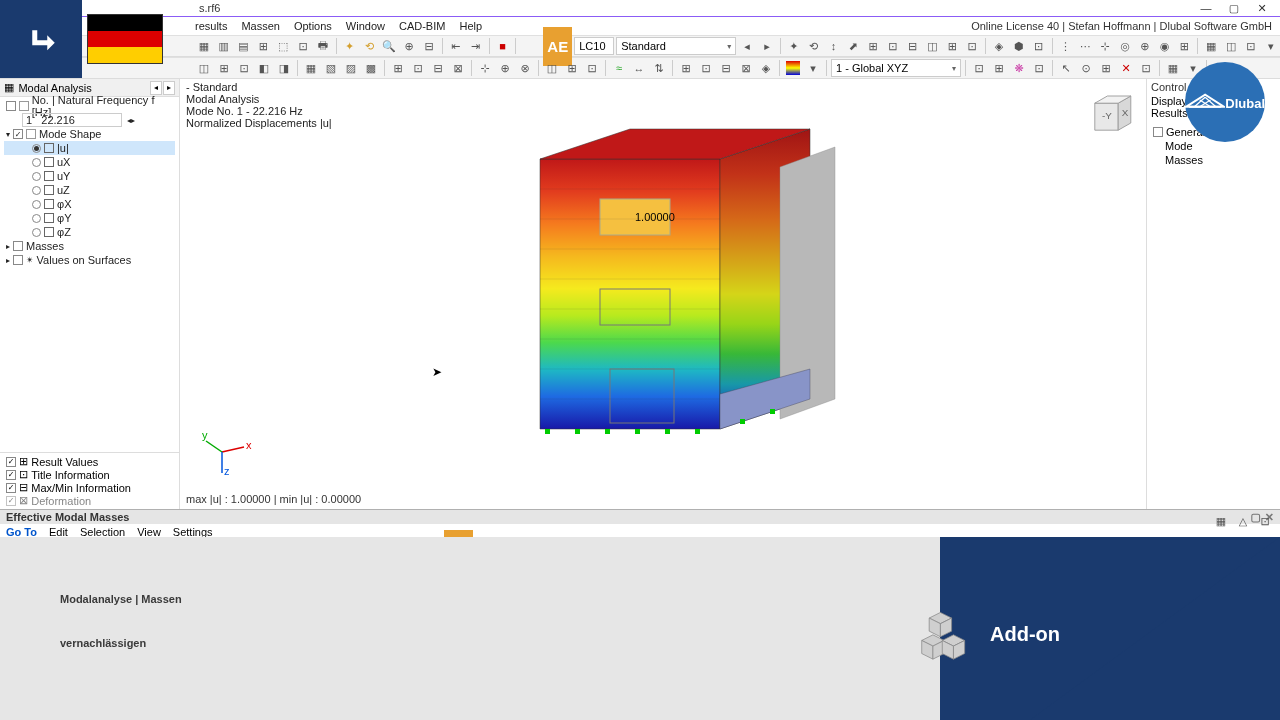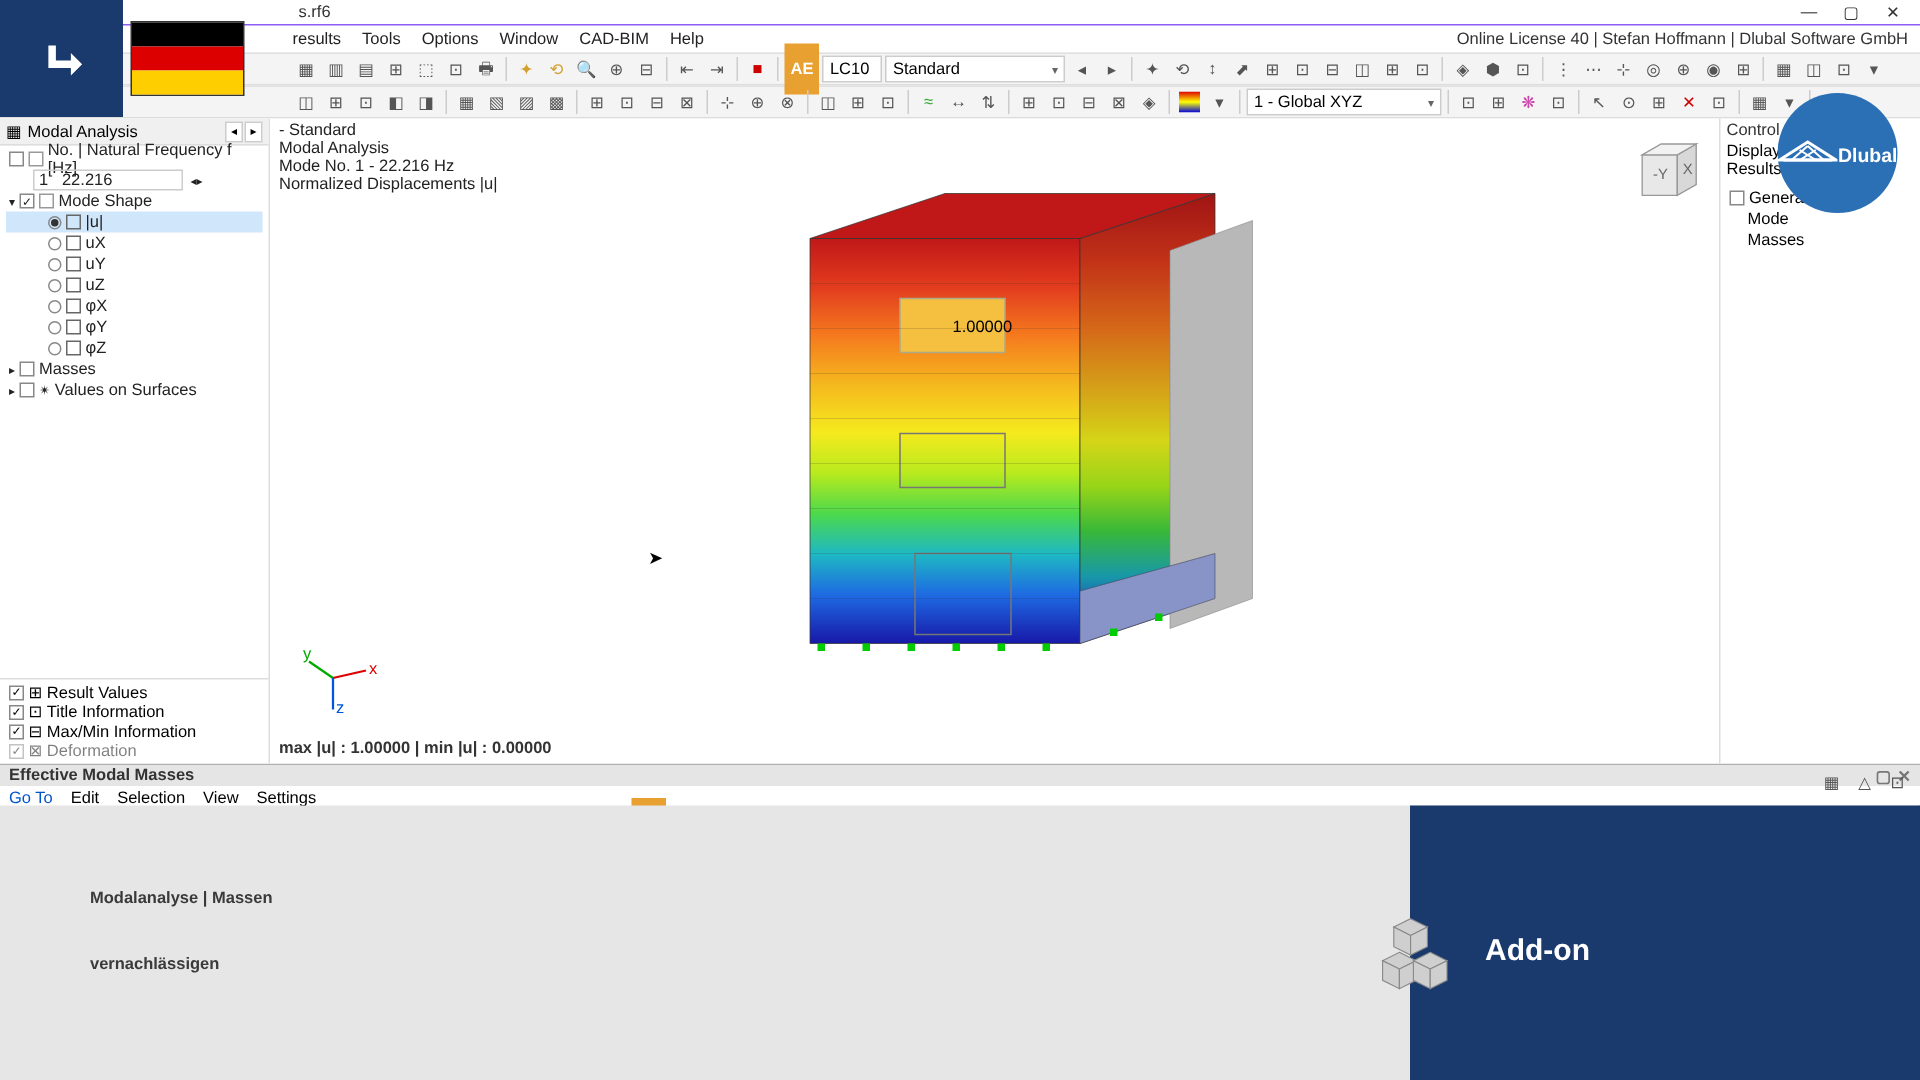--- a/index.html
+++ b/index.html
@@ -22,21 +22,21 @@
 .menubar { height:18px; display:flex; align-items:center; padding-left:195px; gap:14px; color:#222; }
 .menubar span { cursor:default; }
 .menubar .right { margin-left:auto; margin-right:8px; color:#333; }
 
 
 .toolbar { height:22px; background:#f4f4f4; border-top:1px solid #e0e0e0; border-bottom:1px solid #dcdcdc; display:flex; align-items:center; gap:2px; padding-left:195px; }
 .toolbar2 { padding-left:195px; }
 .tb-icon { width:18px; height:18px; display:flex; align-items:center; justify-content:center; color:#555; font-size:11px; border:1px solid transparent; }
 .tb-icon svg { width:14px; height:14px; }
 .tb-sep { width:1px; height:16px; background:#ccc; margin:0 2px; }
-.tb-badge { background:#e8a030; color:#fff; padding:11px 4px; font-weight:bold; font-size:11px; }
+.tb-badge { background:#e8a030; color:#fff; padding:11px 4px; font-weight:bold; font-size:15px;margin-left:23px; }
 .tb-combo { height:18px; border:1px solid #ccc; background:#fff; padding:0 4px; display:flex; align-items:center; min-width:80px; }
 .tb-combo .arrow { margin-left:auto; font-size:8px; color:#666; }
 
 
 .body-row { display:flex; height:430px; }
 .left-panel { width:180px; border-right:1px solid #ddd; display:flex; flex-direction:column; background:#fff;}
 .panel-head { height:18px; background:#f0f0f0; border-bottom:1px solid #ddd; display:flex; align-items:center; padding:0 4px; gap:4px;}
 .panel-head .arrows { margin-left:auto; display:flex; gap:1px;}
 .panel-head .arrows span { width:12px; height:14px; border:1px solid #ccc; background:#fff; display:flex; align-items:center; justify-content:center; font-size:8px;}
 
@@ -52,34 +52,34 @@
 .tree-spinner { width:100px; height:14px; border:1px solid #ccc; display:inline-flex; align-items:center; padding:0 3px; margin-left:4px;}
 
 .left-bottom { margin-top:auto; border-top:1px solid #ddd; padding:2px 4px;}
 .left-bottom .tree-row { height:13px; }
 
 
 .viewport { flex:1; position:relative; background:#fff; }
 .vp-text { position:absolute; top:2px; left:6px; color:#222; line-height:12px;}
 .vp-cube { position:absolute; top:8px; right:8px; width:54px; height:54px; }
 .vp-axes { position:absolute; bottom:32px; left:22px; }
-.vp-status { position:absolute; bottom:4px; left:6px; color:#333;font-weight:bold; }
+.vp-status { position:absolute; bottom:4px; left:6px; color:#333; }
 .model-svg { position:absolute; top:20px; left:280px; }
 .cursor-arrow { position:absolute; top:286px; left:252px; font-size:12px; color:#000; }
 
 
 .right-panel { width:134px; border-left:1px solid #ddd; background:#fff; padding:2px 4px; }
 .right-panel .hdr { font-weight:normal; color:#333; margin-bottom:2px;}
 
 
 .bottom-section { border-top:1px solid #b0b0b0; }
 .bt-title { height:14px; background:#e5e5e5; padding:0 6px; display:flex; align-items:center; font-weight:bold; color:#333;}
 .bt-title .sp { margin-left:auto; display:flex; gap:4px; color:#777;}
 .bt-menubar { height:15px; display:flex; align-items:center; gap:12px; padding:0 6px; }
-.bt-menubar span:first-child { color:#0055cc; font-weight:normal;}
+.bt-menubar span:first-child { color:#0055cc; font-weight:bold;}
 .bt-toolbar { height:19px; background:#f8f8f8; border-top:1px solid #e4e4e4; display:flex; align-items:center; gap:2px; padding:0 6px;}
 .bt-headers { height:14px; background:#efefef; border-top:1px solid #ddd; display:flex; padding:0 6px; color:#444; font-size:10px; white-space:nowrap; overflow:hidden;}
 .bt-headers span { padding:0 4px; border-right:1px solid #ddd;}
 
 
 .overlay-bottom { position:absolute; bottom:0; left:0; width:1280px; height:183px; background:#e6e6e6; z-index:40;}
 .overlay-title { position:absolute; left:60px; top:40px; font-size:36px; font-weight:600; color:#3a3a3a; line-height:44px;}
 .overlay-tri { position:absolute; right:0; bottom:0; width:0; height:0; border-bottom:183px solid #1a3a6e; border-left:250px solid transparent; }
 .overlay-rect { position:absolute; right:0; bottom:0; width:340px; height:183px; background:#1a3a6e; }
 .addon-box { position:absolute; right:220px; top:68px; display:flex; align-items:center; gap:16px; z-index:45;}
@@ -123,21 +123,21 @@
 <div class="titlebar">
   <span class="titlebar-file">s.rf6</span>
   <span class="titlebar-spacer"></span>
   <span class="win-btn">—</span>
   <span class="win-btn">▢</span>
   <span class="win-btn close">✕</span>
 </div>
 
 <div class="menubar">
   <span>results</span>
-  <span>Tools</span>
+  <span>Massen</span>
   <span>Options</span>
   <span>Window</span>
   <span>CAD-BIM</span>
   <span>Help</span>
   <span class="right">Online License 40 | Stefan Hoffmann | Dlubal Software GmbH</span>
 </div>
 
 <div class="toolbar">
   <span class="tb-icon">▦</span>
   <span class="tb-icon">▥</span>

